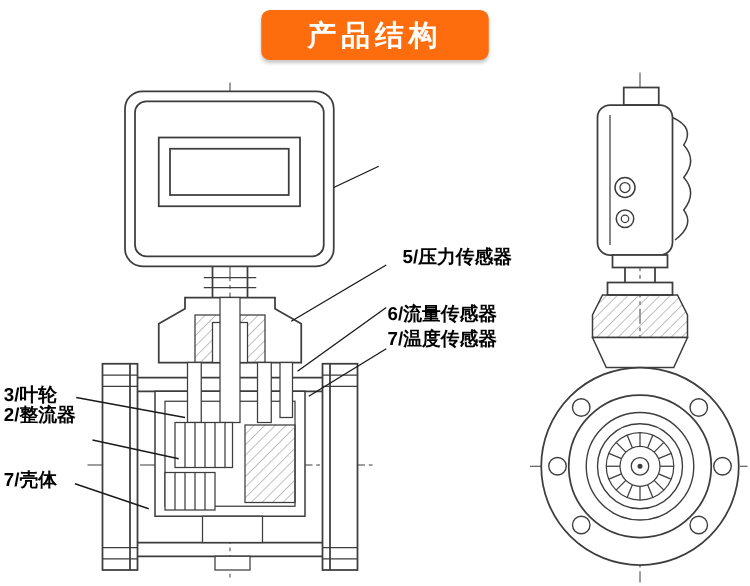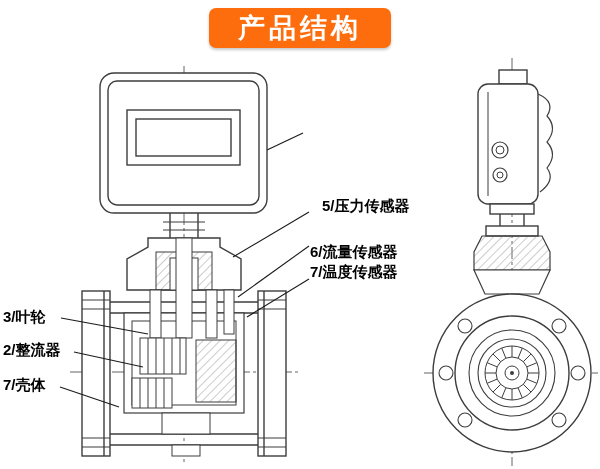--- a/index.html
+++ b/index.html
@@ -8,31 +8,31 @@
     font-family:"Liberation Sans","DejaVu Sans",sans-serif;
   }
   #drawing{position:absolute;left:0;top:0;}
   .banner{
     position:absolute;left:209px;top:8px;width:182px;height:40px;
     background:#fe6d0d;border-radius:7px;
     display:flex;align-items:center;justify-content:center;
     box-shadow:0 2px 3px rgba(0,0,0,.22);
   }
   .banner span{
-    color:#ffffff;font-size:27px;font-weight:700;letter-spacing:4px;line-height:1;
+    color:#ffffff;font-size:23px;font-weight:700;letter-spacing:4px;line-height:1;
   }
   .callout{
     position:absolute;font-size:15px;font-weight:700;color:#000;white-space:nowrap;line-height:17px;
   }
   #label-totalizer{left:303px;top:118px;}
   #label-pressure{left:310px;top:197px;margin-left:12px;}
   #label-flow{left:310px;top:243px;}
   #label-temp{left:310px;top:263px;}
   #label-impeller{left:3px;top:308px;text-align:right;}
-  #label-rectifier{left:3px;top:341px;}
+  #label-rectifier{left:3px;top:324px;}
   #label-housing{left:3px;top:376px;}
 </style>
 </head>
 <body>
 
 <div id="stage">
 
   <svg id="drawing" width="600" height="469" viewBox="0 0 600 469" xmlns="http://www.w3.org/2000/svg">
     <defs>
       <pattern id="hatch" width="6" height="6" patternUnits="userSpaceOnUse" patternTransform="rotate(45)">

